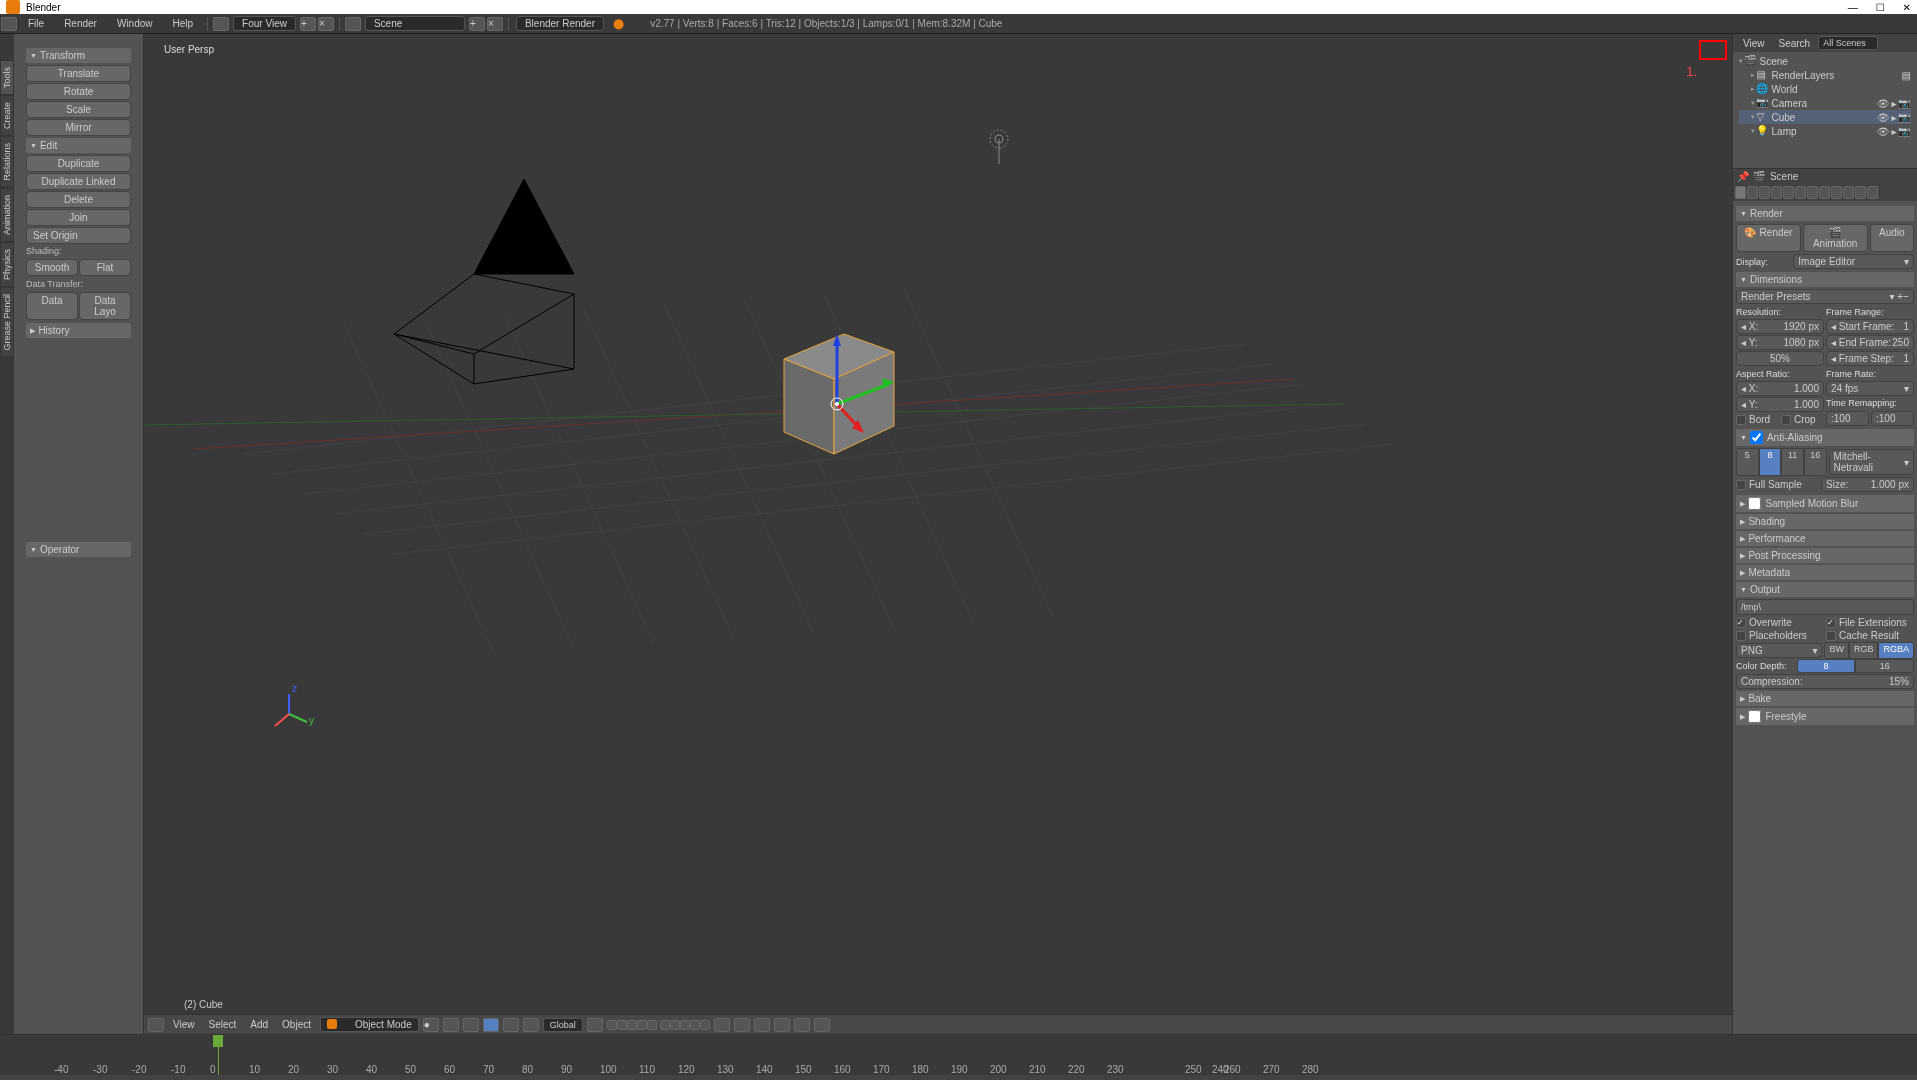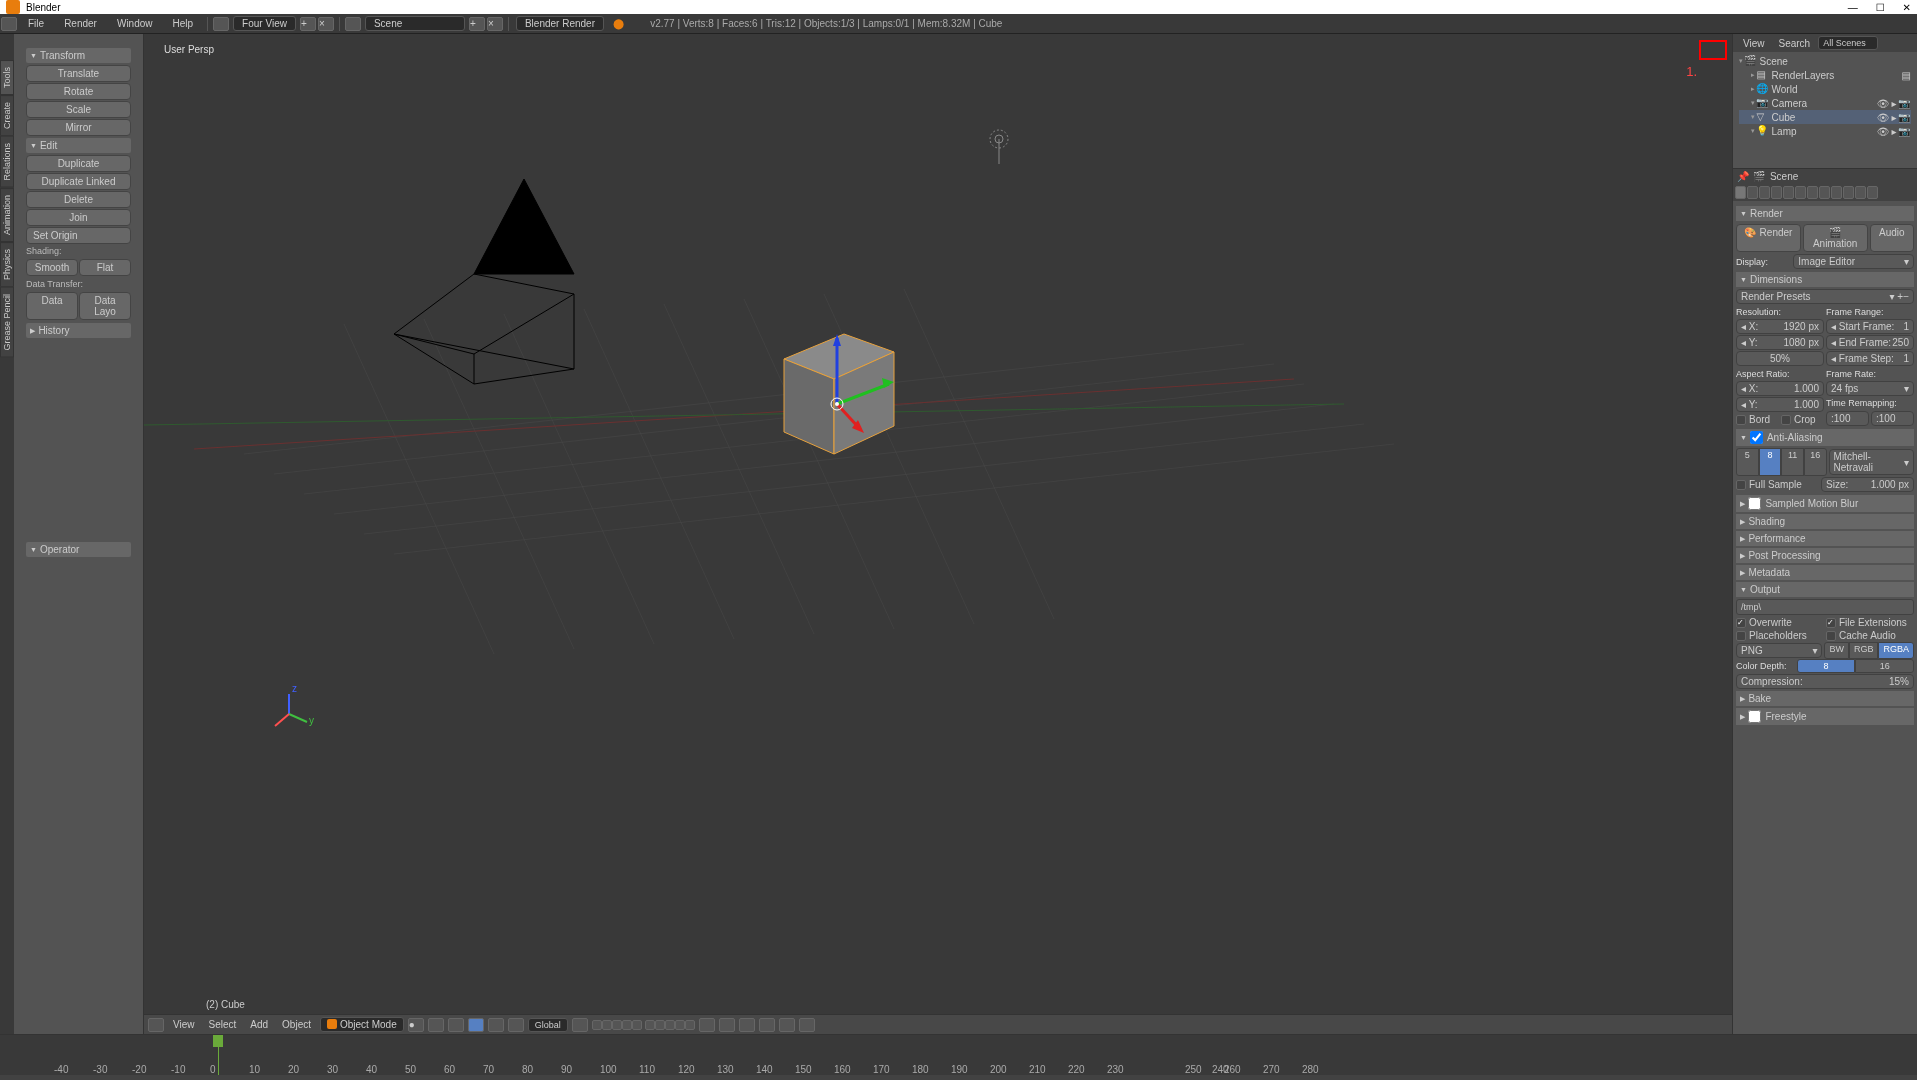--- a/index.html
+++ b/index.html
@@ -53,21 +53,21 @@
 .cbx { display:flex; align-items:center; gap:3px; font-size:9px; margin:1px 0; }
 .cbx .box { width:10px; height:10px; background:#444; border:1px solid #666; border-radius:2px; }
 .cbx .box.chk::after { content:'✓'; font-size:8px; color:#fff; display:block; line-height:8px; }
 .seg { display:flex; }
 .seg .s { flex:1; background:#595959; border:1px solid #414141; padding:1px 4px; text-align:center; font-size:9px; cursor:pointer; }
 .seg .s.active { background:#5680c2; color:#fff; }
 .seg .s:first-child { border-radius:3px 0 0 3px; }
 .seg .s:last-child { border-radius:0 3px 3px 0; }
 .hdr3d { height:20px; background:#484848; display:flex; align-items:center; padding:0 4px; gap:4px; border-top:1px solid #333; }
 .hdr3d .mi { padding:0 5px; font-size:10px; cursor:pointer; }
-.hdr3d .dd { background:#2a2a2a; border:1px solid #555; padding:1px 6px; border-radius:3px; font-size:9px; display:flex; align-items:flex-start; gap:3px; }
+.hdr3d .dd { background:#2a2a2a; border:1px solid #555; padding:1px 6px; border-radius:3px; font-size:9px; display:flex; align-items:flex-start; gap:18px; }
 .hdr3d .ibtn { width:16px; height:14px; background:#555; border:1px solid #666; border-radius:2px; cursor:pointer; }
 .timeline { height:60px; background:#424242; border-top:1px solid #333; }
 .tlruler { height:40px; background:#393939; position:relative; overflow:hidden; }
 .tlruler .tick { position:absolute; bottom:0; font-size:10px; color:#aaa; }
 .tlruler .cursor { position:absolute; top:0; bottom:0; width:1px; background:#6aaa3a; }
 .tlruler .cursor::before { content:''; position:absolute; top:0; left:-5px; width:10px; height:12px; background:#6aaa3a; }
 .redbox { position:absolute; top:40px; right:190px; width:28px; height:20px; border:2px solid #f00; }
 .redlbl { position:absolute; top:64px; right:220px; color:#f44; font-size:13px; }
 .scenebc { display:flex; align-items:center; gap:4px; padding:2px 4px; background:#424242; font-size:10px; }
 .pathf { background:#595959; border:1px solid #414141; border-radius:3px; padding:2px 4px; font-size:9px; margin:1px 0; }
@@ -199,21 +199,21 @@
       </g>
 
       <g transform="translate(145,680)">
         <line x1="0" y1="0" x2="0" y2="-20" stroke="#4060ff" stroke-width="2"></line>
         <line x1="0" y1="0" x2="18" y2="8" stroke="#40c040" stroke-width="2"></line>
         <line x1="0" y1="0" x2="-14" y2="12" stroke="#ff5050" stroke-width="2"></line>
         <text x="3" y="-22" fill="#4060ff" font-size="8">z</text>
         <text x="20" y="10" fill="#40c040" font-size="8">y</text>
       </g>
     </svg>
-    <div style="position:absolute;bottom:24px;left:62px;font-size:10px">(2) Cube</div>
+    <div style="position:absolute;bottom:24px;left:40px;font-size:10px">(2) Cube</div>
 
     <div class="hdr3d" style="position:absolute;bottom:0;left:0;right:0">
       <span class="ibtn"></span>
       <span class="mi">View</span>
       <span class="mi">Select</span>
       <span class="mi">Add</span>
       <span class="mi">Object</span>
       <span class="dd">
           <span style="width:10px;height:10px;background:#e87d0d;border-radius:2px"></span>
           <span>Object Mode</span>
@@ -470,21 +470,21 @@
               <span>File Extensions</span>
             </div>
         </div>
         <div class="row2">
           <div class="cbx">
               <span class="box"></span>
               <span>Placeholders</span>
             </div>
           <div class="cbx">
               <span class="box"></span>
-              <span>Cache Audio</span>
+              <span>Cache Result</span>
             </div>
         </div>
         <div class="row2">
           <div class="numf">
               <span>PNG</span>
               <span>▾</span>
             </div>
           <div class="seg">
             <div class="s">BW</div>
             <div class="s">RGB</div>

